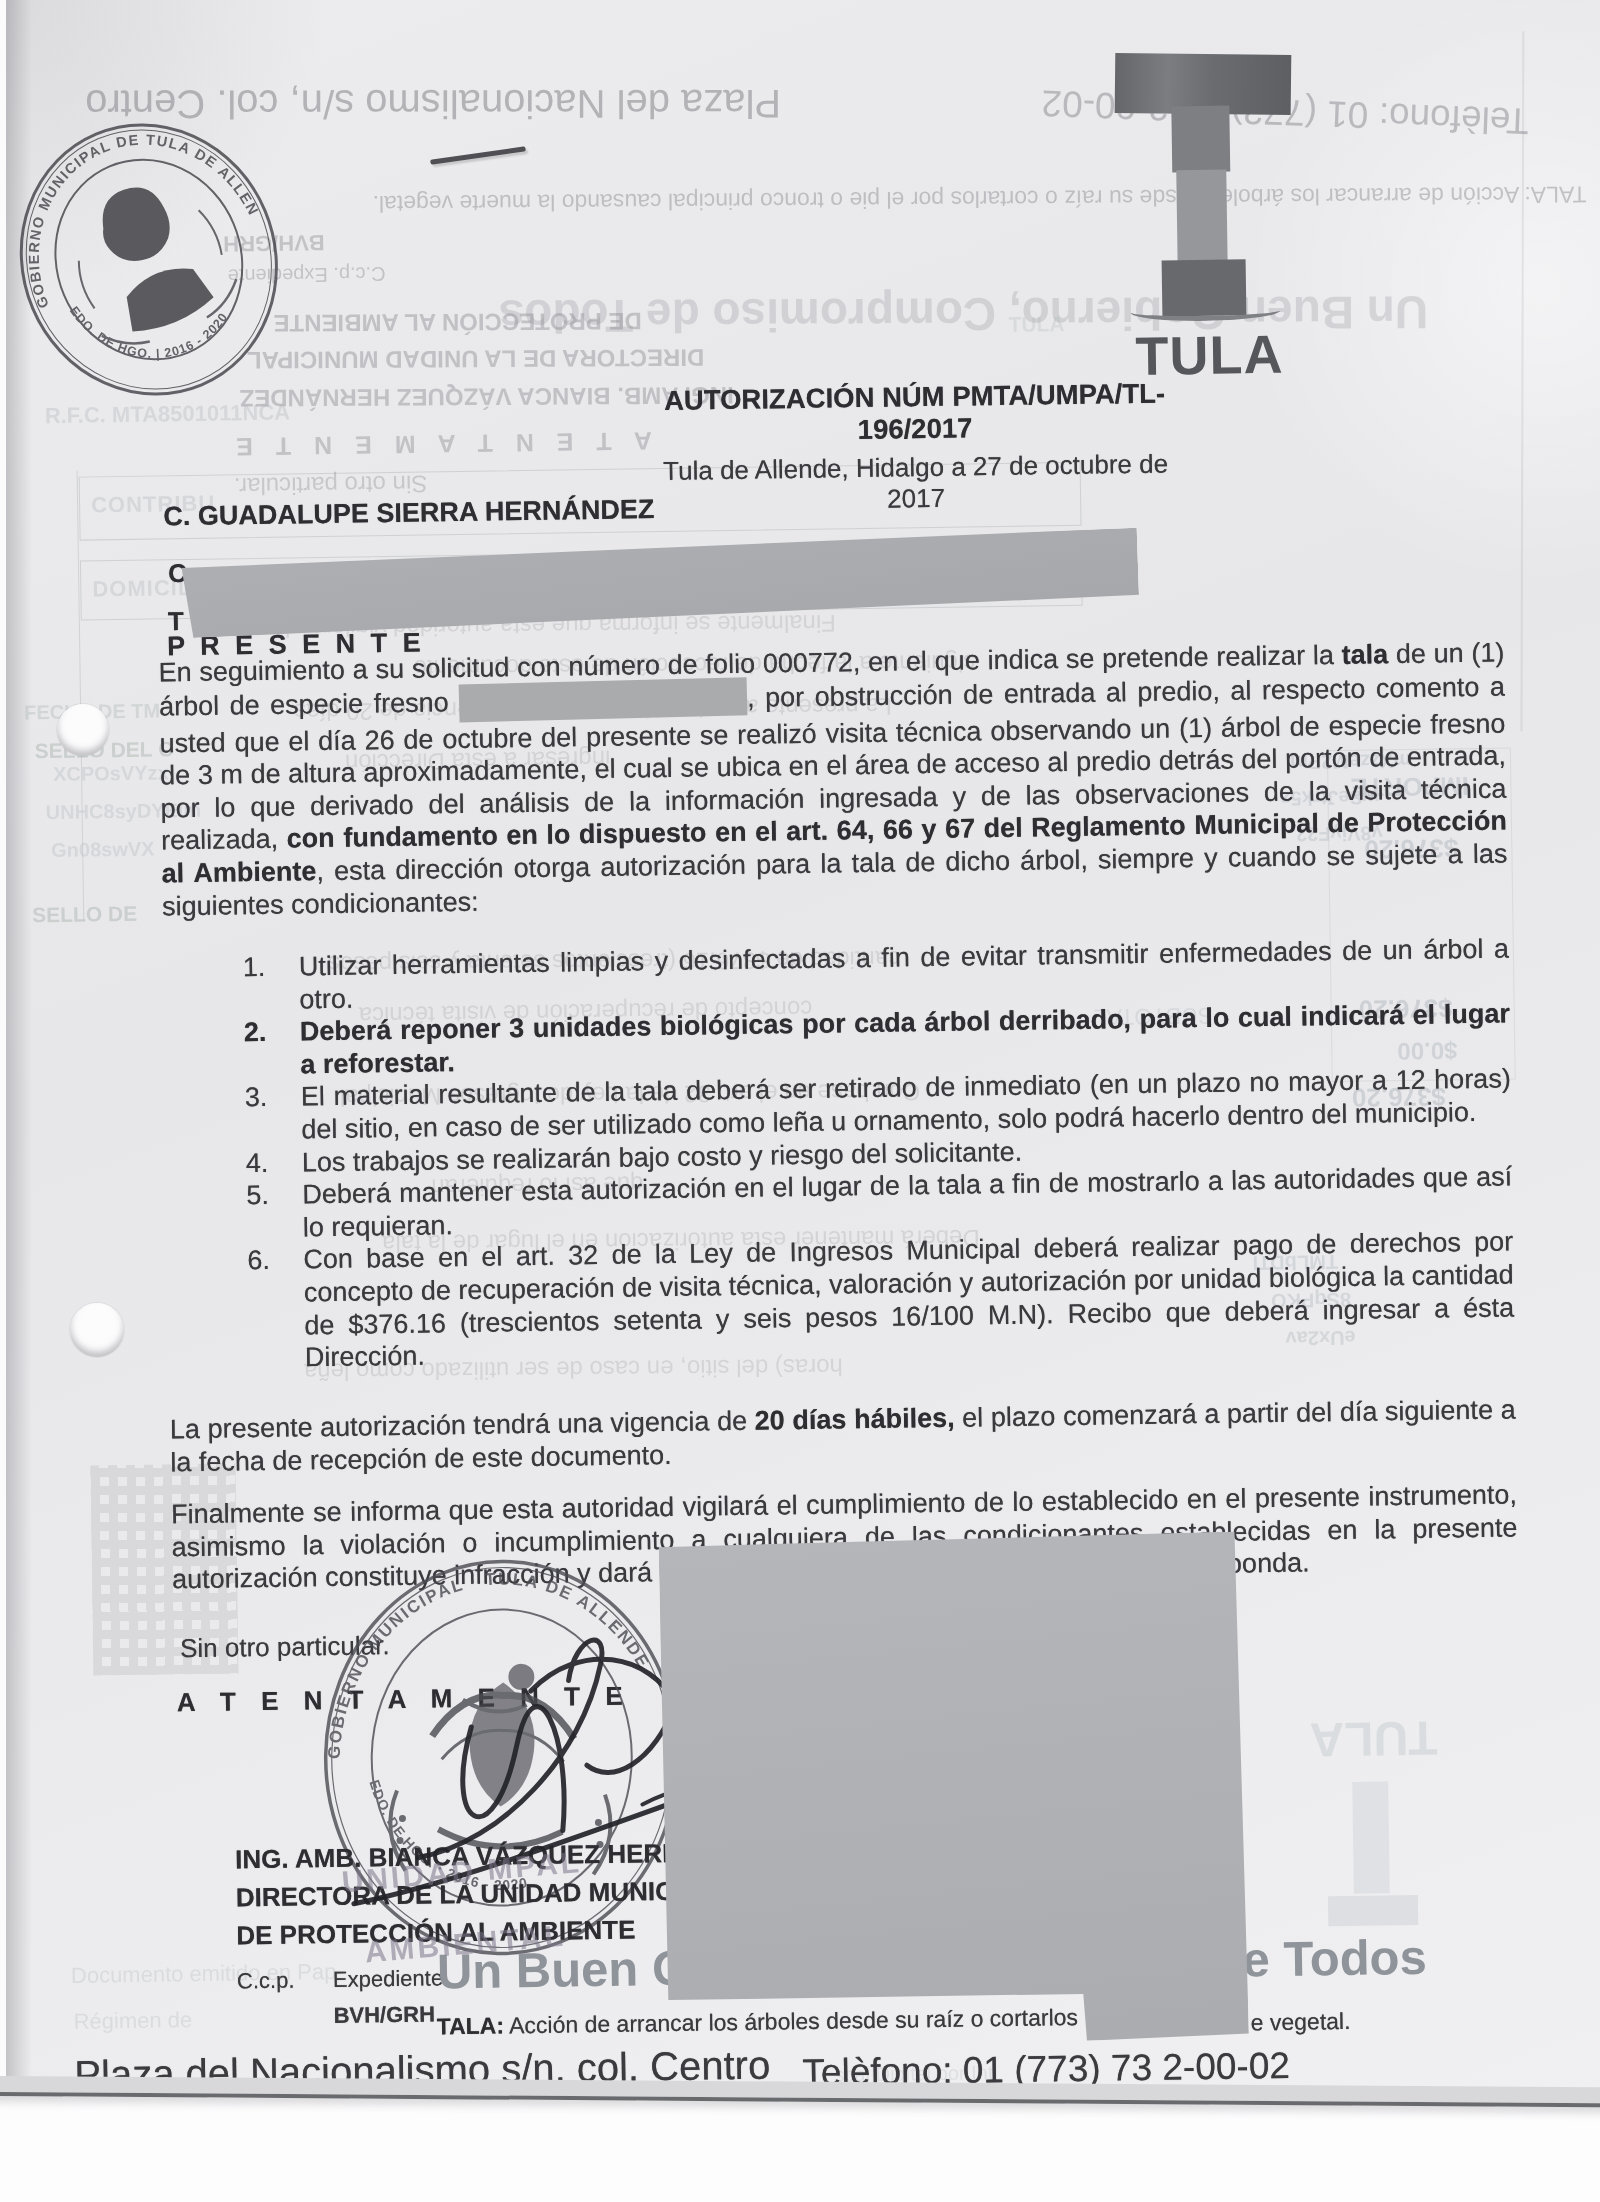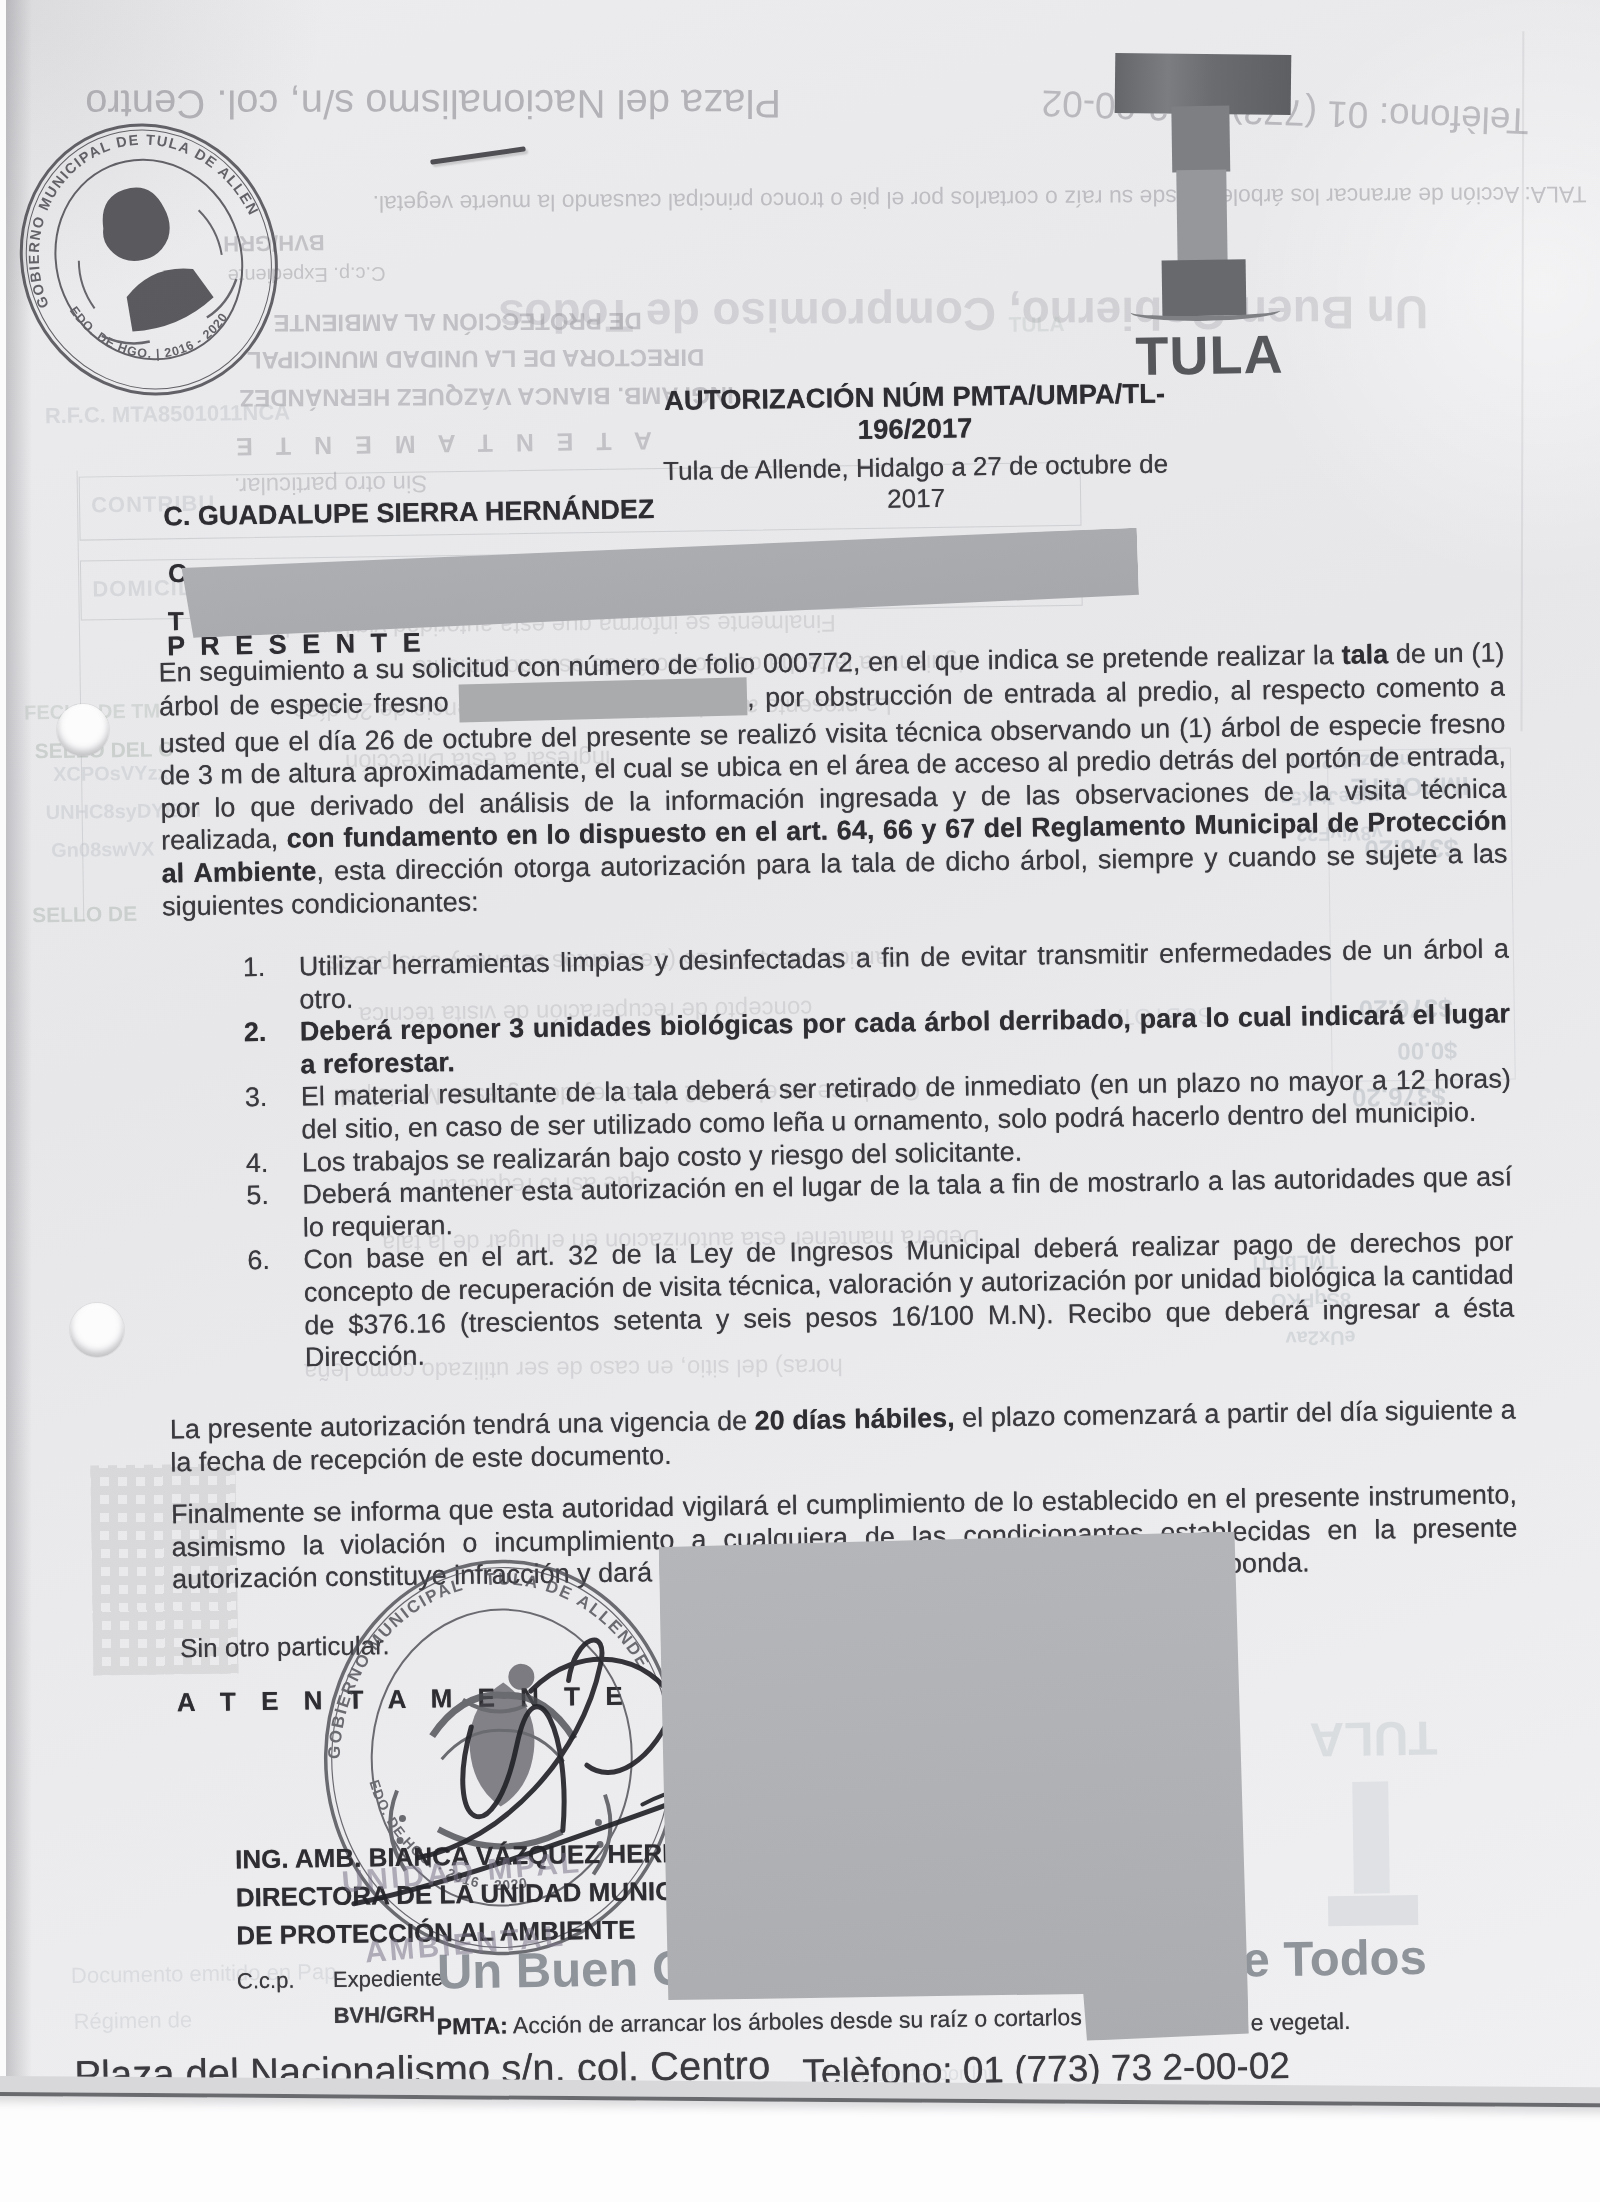--- a/index.html
+++ b/index.html
@@ -259,21 +259,21 @@
     <div class="txt b" style="left:224px;top:1874px;font-size:26px;">DIRECTORA DE LA UNIDAD MUNICIPAL</div>
     <div class="txt b" style="left:224px;top:1912px;font-size:26px;">DE PROTECCIÓN AL AMBIENTE</div>
     <div class="stampoverlay" style="left:330px;top:1850px;font-size:30px;">UNIDAD MPAL</div>
     <div class="stampoverlay" style="left:352px;top:1922px;font-size:30px;">AMBIENTAL</div>
     <div class="txt" style="left:224px;top:1960px;font-size:22px;">C.c.p.</div>
     <div class="txt" style="left:320px;top:1960px;font-size:22px;">Expediente</div>
     <div class="txt" style="left:320px;top:1996px;font-size:22px;font-weight:600;">BVH/GRH</div>
 
     <div class="txt" style="left:424px;top:1938px;font-size:49px;font-weight:600;color:#8f949b;text-shadow:none;white-space:nowrap;">Un Buen Gobierno, Compromiso de Todos</div>
     <div class="txt" style="left:423px;top:2008px;width:645px;height:32px;overflow:hidden;white-space:nowrap;font-size:23px;">
-      <span class="b">PMTA:</span><span> Acción de arrancar los árboles desde su raíz o cortarlos por el pie</span>
+      <span class="b">TALA:</span><span> Acción de arrancar los árboles desde su raíz o cortarlos por el pie</span>
     </div>
     <div class="txt" style="left:1237px;top:2016px;font-size:23px;">e vegetal.</div>
     <div class="txt" style="left:60px;top:2042px;font-size:40px;color:#3b3b3f;">Plaza del Nacionalismo s/n, col. Centro</div>
     <div class="txt" style="left:788px;top:2052px;font-size:37px;color:#3b3b3f;">Telèfono: 01 (773) 73 2-00-02</div>
 
     <div class="boxC"></div>
 
   </div>
 
   <div class="second-sheet"></div>

